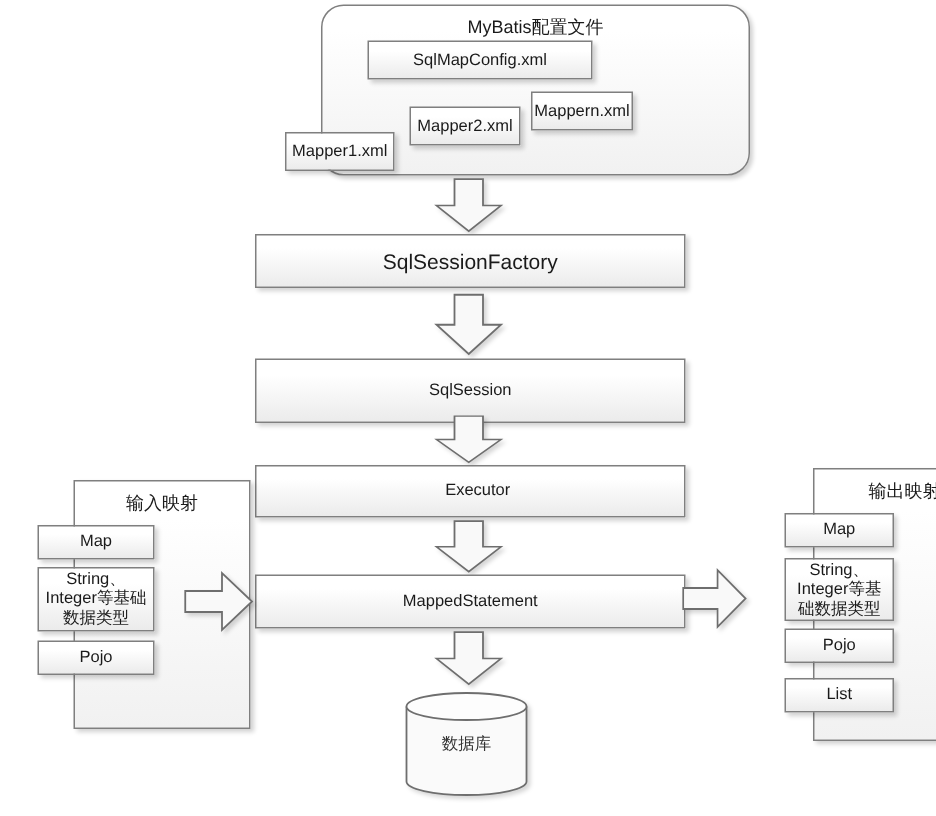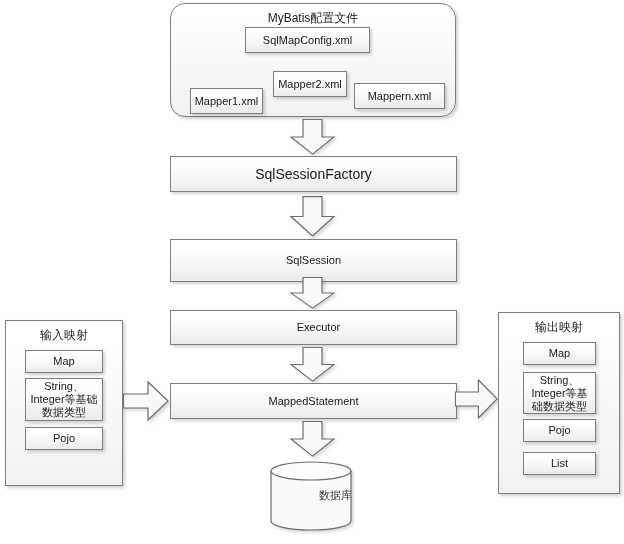--- a/index.html
+++ b/index.html
@@ -16,43 +16,44 @@
     box-shadow:2px 2px 3px rgba(0,0,0,0.18);
     display:flex; align-items:center; justify-content:center;
     text-align:center; font-size:11px; line-height:13px; color:#1a1a1a;
     padding:1px 2px;
   }
   .panel {
     position:absolute;
     border:1px solid #7f7f7f;
     background:linear-gradient(180deg,#ffffff 15%,#f1f1f1 100%);
     box-shadow:2px 2px 3px rgba(0,0,0,0.18);
+    margin-left:44px;
   }
   .rounded { border-radius:15px; }
   .panel-title {
     position:absolute; top:6px; left:0; width:100%;
     text-align:center; font-size:12px; color:#1a1a1a;
   }
   .arrow-svg { position:absolute; filter:drop-shadow(2px 2px 1.5px rgba(0,0,0,0.16)); overflow:visible; }
   .cyl-label {
     position:absolute; text-align:center; font-size:11px; color:#333333;
   }
 </style>
 </head>
 <body>
 
 <div class="canvas">
 
   <div class="panel rounded" style="left:170px; top:3px; width:286px; height:114px;">
     <div class="panel-title">MyBatis配置文件</div>
   </div>
-  <div class="box" style="left:245px; top:27px; width:125px; height:26px;">SqlMapConfig.xml</div>
+  <div class="box" style="left:245px; top:27px; width:150px; height:26px;">SqlMapConfig.xml</div>
   <div class="box" style="left:190px; top:71px; width:73px; height:26px;margin-top:17px;">Mapper1.xml</div>
   <div class="box" style="left:273px; top:71px; width:74px; height:26px;">Mapper2.xml</div>
-  <div class="box" style="left:354px; top:83px; width:91px; height:26px;text-align:right;">Mappern.xml</div>
+  <div class="box" style="left:354px; top:61px; width:68px; height:26px;text-align:right;">Mappern.xml</div>
 
   <svg class="arrow-svg" style="left:290px; top:119px;" width="45" height="36" viewBox="0 0 45 40" preserveAspectRatio="none">
     <path d="M13 0.5 L32 0.5 L32 20 L44 20 L22.5 39 L1 20 L13 20 Z" fill="#f9f9f9" stroke="#6e6e6e" stroke-width="1.2"></path>
   </svg>
 
   <div class="box" style="left:170px; top:156px; width:287px; height:36px; font-size:14px;">SqlSessionFactory</div>
 
   <svg class="arrow-svg" style="left:290px; top:196px;" width="45" height="41" viewBox="0 0 45 40" preserveAspectRatio="none">
     <path d="M13 0.5 L32 0.5 L32 20 L44 20 L22.5 39 L1 20 L13 20 Z" fill="#f9f9f9" stroke="#6e6e6e" stroke-width="1.2"></path>
   </svg>
@@ -95,15 +96,15 @@
   </div>
   <div class="box" style="left:523px; top:342px; width:73px; height:23px;">Map</div>
   <div class="box" style="left:523px; top:372px; width:73px; height:42px;">String、Integer等基础数据类型</div>
   <div class="box" style="left:523px; top:419px; width:73px; height:23px;">Pojo</div>
   <div class="box" style="left:523px; top:452px; width:73px; height:23px;">List</div>
 
   <svg class="arrow-svg" style="left:270px; top:461px;" width="82" height="70" viewBox="0 0 82 70">
     <path d="M1 10 L1 60 A40 9 0 0 0 81 60 L81 10" fill="#fafafa" stroke="#6e6e6e" stroke-width="1.2"></path>
     <ellipse cx="41" cy="10" rx="40" ry="9" fill="#fdfdfd" stroke="#6e6e6e" stroke-width="1.2"></ellipse>
   </svg>
-  <div class="cyl-label" style="left:270px; top:488px; width:82px;text-align:right;">数据库</div>
+  <div class="cyl-label" style="left:270px; top:488px; width:82px;">数据库</div>
 
 </div>
 
 </body></html>

